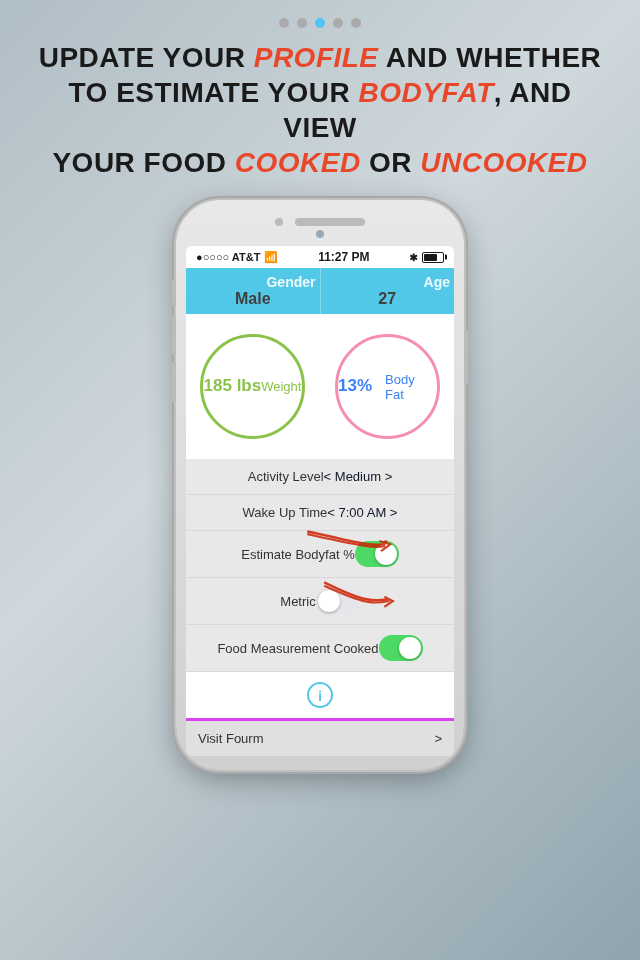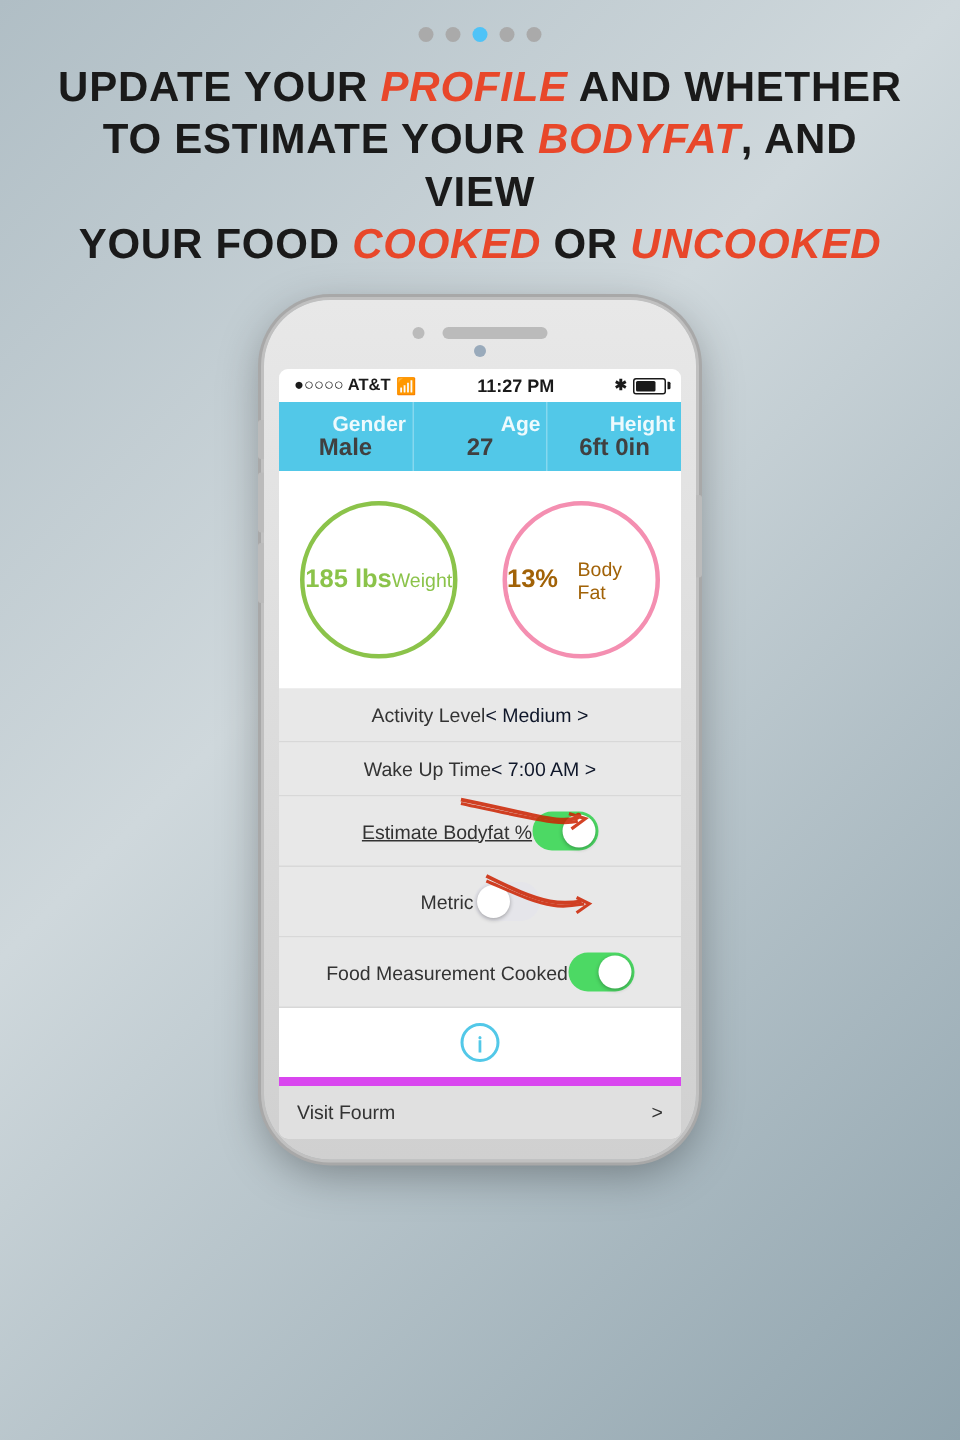--- a/index.html
+++ b/index.html
@@ -164,21 +164,21 @@
       justify-content: center;
       font-size: 18px;
       font-weight: 600;
     }
     .stat-circle.green {
       border: 3px solid #8bc34a;
       color: #8bc34a;
     }
     .stat-circle.pink {
       border: 3px solid #f48fb1;
-      color: #a16207;
+      color: #3b82f6;
       gap: 13px;
     }
     .stat-circle .circle-value {
       font-size: 17px;
       font-weight: 700;
       line-height: 1.2;
     }
     .stat-circle .circle-label {
       font-size: 13px;
       font-weight: 400;
@@ -243,21 +243,21 @@
 
     
     .forum-row {
       background: #e0e0e0;
       display: flex;
       align-items: center;
       justify-content: space-between;
       padding: 10px 12px;
       font-size: 13px;
       color: #333;
-      border-top: 6px solid #d946ef;
+      border-top: 3px solid #d946ef;
     }
 
     
     .side-btn-left {
       position: absolute;
       left: -4px;
       top: 80px;
       width: 4px;
       height: 26px;
       background: #bbb;
@@ -348,24 +348,20 @@
 
     <div class="profile-header">
       <div class="profile-cell">
         <div class="profile-label">Gender</div>
         <div class="profile-value">Male</div>
       </div>
       <div class="profile-cell">
         <div class="profile-label">Age</div>
         <div class="profile-value">27</div>
       </div>
-      <div class="profile-cell">
-        <div class="profile-label">Height</div>
-        <div class="profile-value">6ft 0in</div>
-      </div>
     </div>
 
     <div class="stats-area">
       <div class="stat-circle green">
         <span class="circle-value">185 lbs</span>
         <span class="circle-label">Weight</span>
       </div>
       <div class="stat-circle pink">
         <span class="circle-value">13%</span>
         <span class="circle-label">Body Fat</span>
@@ -377,21 +373,21 @@
       <div class="settings-row">
         <span class="settings-row-label">Activity Level</span>
         <span class="settings-row-value">&lt; Medium &gt;</span>
       </div>
 
       <div class="settings-row">
         <span class="settings-row-label">Wake Up Time</span>
         <span class="settings-row-value">&lt; 7:00 AM &gt;</span>
       </div>
 
-      <div class="settings-row" style="position:relative;text-decoration:underline;">
+      <div class="settings-row" style="position:relative;">
         <span class="settings-row-label">Estimate Bodyfat %</span>
         <div class="toggle on">
           <div class="toggle-knob"></div>
         </div>
       </div>
 
       <div class="settings-row">
         <span class="settings-row-label">Metric</span>
         <div class="toggle off">
           <div class="toggle-knob"></div>

